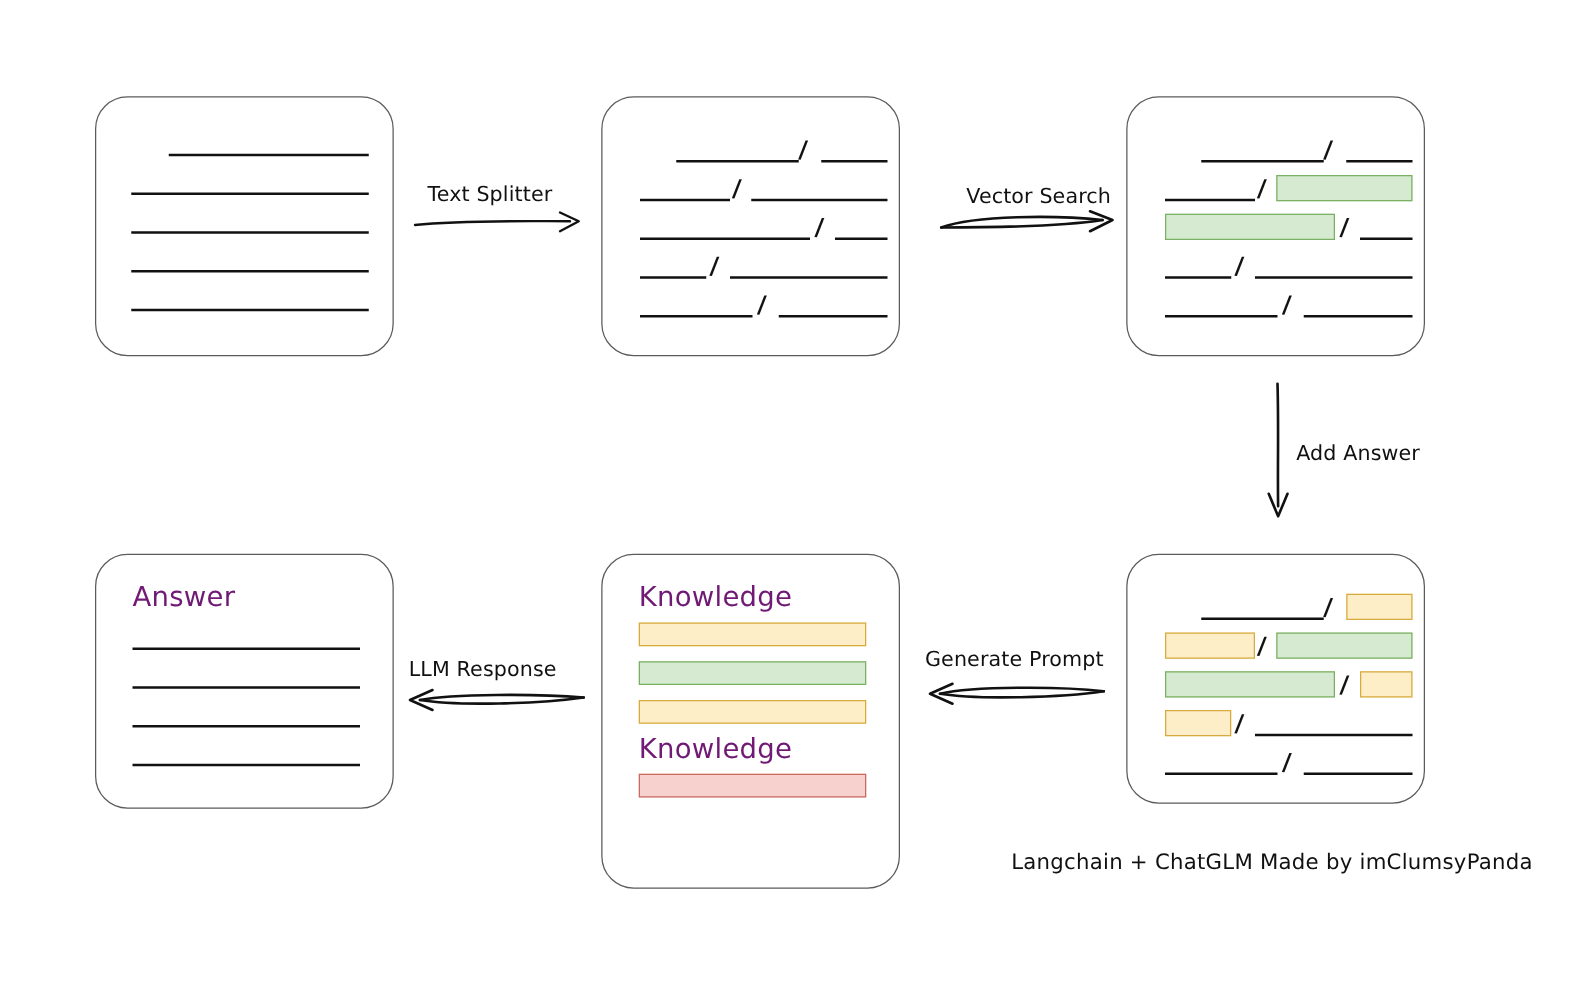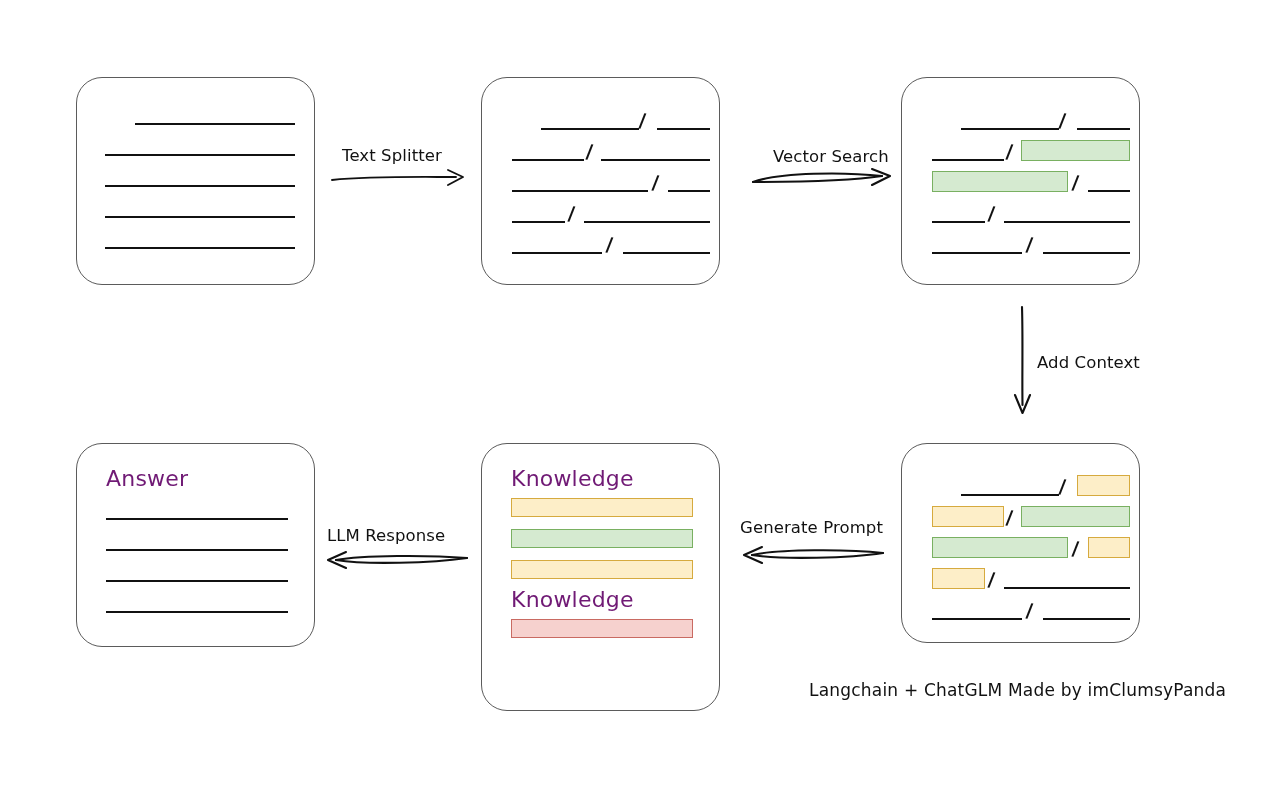--- a/index.html
+++ b/index.html
@@ -185,21 +185,21 @@
     <polyline points="118,2 133,9 118,17" stroke-width="1.9" stroke-linejoin="round" stroke-linecap="round"></polyline>
   </svg>
 
   <div class="edge-label" style="left:747px; top:147px;margin-left:26px;">Vector Search</div>
   <svg class="arrow" style="left:750px; top:166px; width:145px; height:26px;" viewBox="0 0 145 26">
     <path d="M3 16 C 30 6, 95 6, 132 10" stroke-width="2.1" stroke-linecap="round"></path>
     <path d="M3 16 C 35 16, 100 15, 132 10" stroke-width="2.1" stroke-linecap="round"></path>
     <polyline points="122,3 140,10 122,19" stroke-width="2.1" stroke-linejoin="round" stroke-linecap="round"></polyline>
   </svg>
 
-  <div class="edge-label" style="left:1037px; top:353px;">Add Context</div>
+  <div class="edge-label" style="left:1037px; top:353px;">Add Answer</div>
   <svg class="arrow" style="left:1010px; top:305px; width:26px; height:112px;" viewBox="0 0 26 112">
     <path d="M12 2 C 13 35, 12 70, 12.5 100" stroke-width="2.1" stroke-linecap="round"></path>
     <polyline points="5,90 12.5,108 20,90" stroke-width="2.1" stroke-linejoin="round" stroke-linecap="round"></polyline>
   </svg>
 
   <div class="edge-label" style="left:740px; top:518px;">Generate Prompt</div>
   <svg class="arrow" style="left:738px; top:544px; width:148px; height:24px;" viewBox="0 0 148 24">
     <path d="M145 9 C 110 5, 40 5, 14 11" stroke-width="2.1" stroke-linecap="round"></path>
     <path d="M145 9 C 112 14, 45 16, 14 11" stroke-width="2.1" stroke-linecap="round"></path>
     <polyline points="24,3 6,11 24,19" stroke-width="2.1" stroke-linejoin="round" stroke-linecap="round"></polyline>

